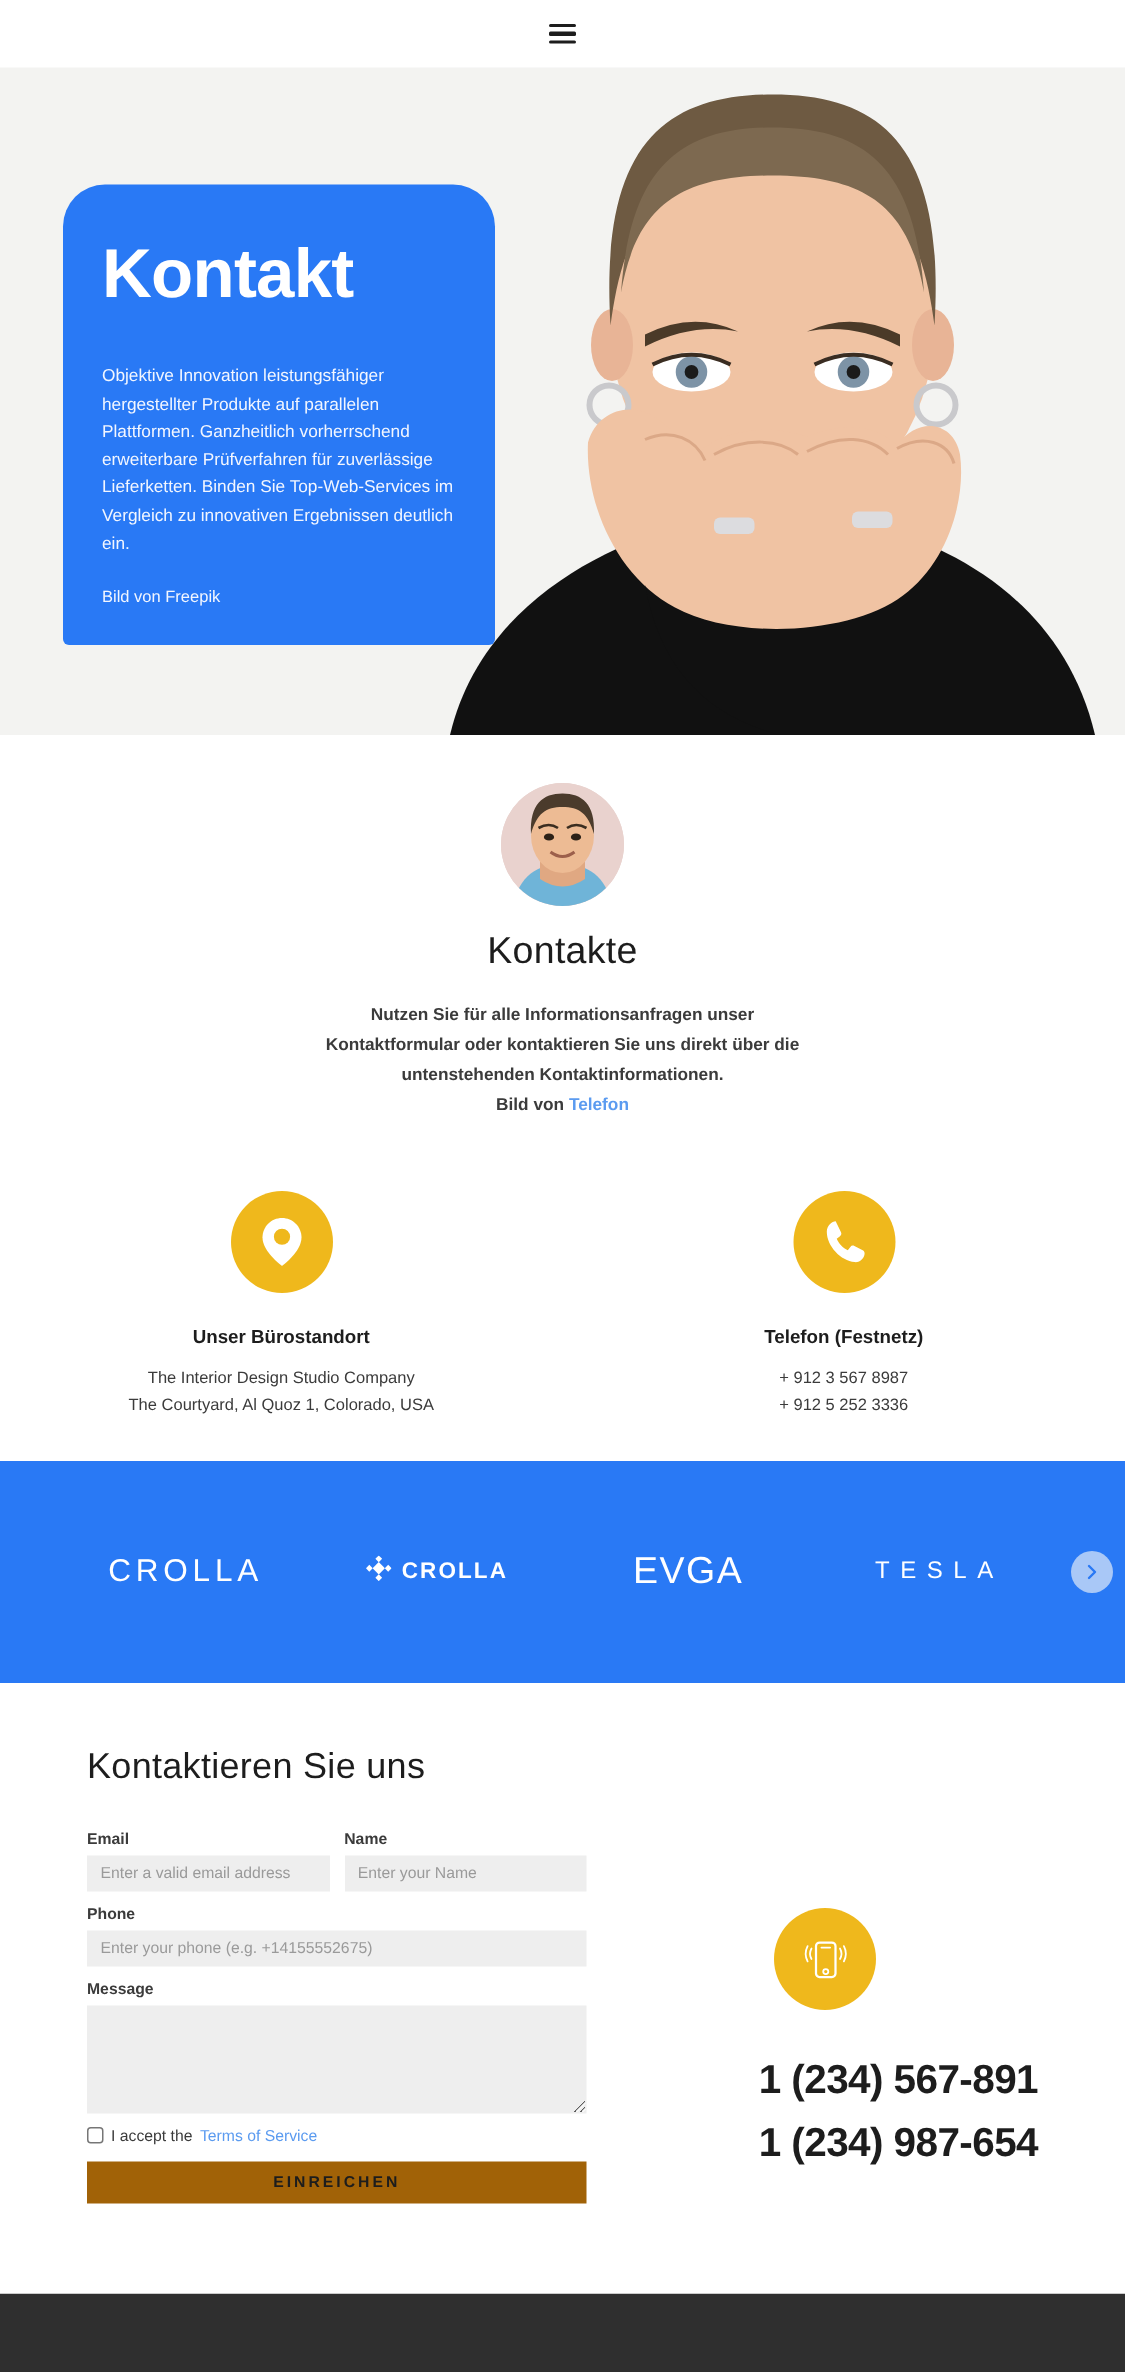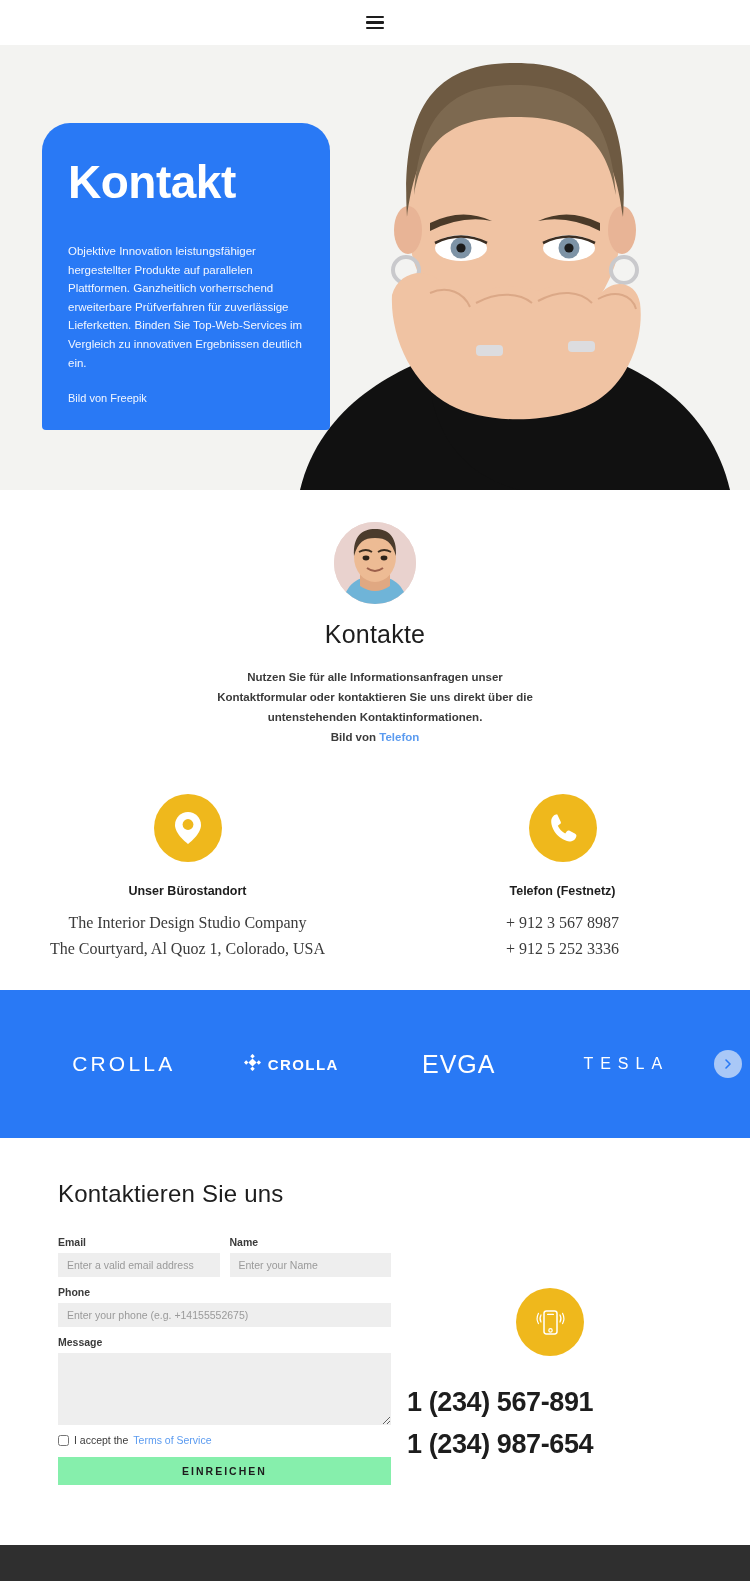--- a/index.html
+++ b/index.html
@@ -119,24 +119,23 @@
     justify-content: center;
   }
   .info-icon svg { display: block; }
   .info-title {
     font-size: 12.5px;
     font-weight: 700;
     color: #1d1d1d;
     margin-bottom: 12px;
   }
   .info-line {
-    font-size: 16px;
+    font-size: 11px;
     line-height: 1.65;
     color: #3b3b3b;
-    font-family: Liberation Serif, serif;
   }
 
   
   .logoband {
     background: #2979f5;
     height: 148px;
     display: flex;
     align-items: center;
     position: relative;
     padding: 0 40px;
@@ -239,33 +238,33 @@
     align-items: center;
     gap: 5px;
     font-size: 10.5px;
     color: #3b3b3b;
     margin: 7px 0 11px 0;
   }
   .terms input { width: 11px; height: 11px; margin: 0; cursor: pointer; }
   .submit-btn {
     width: 100%;
     height: 28px;
-    background: #86efac;
+    background: #a16207;
     border: none;
     font-family: "Liberation Sans", sans-serif;
     font-size: 10.5px;
     font-weight: 700;
     letter-spacing: 2px;
     color: #1d1d1d;
     cursor: pointer;
   }
 
   .form-right {
     flex: 1;
-    text-align: left;
+    text-align: right;
     padding-top: 52px;
   }
   .mobile-icon {
     width: 68px; height: 68px;
     border-radius: 50%;
     background: #efb81c;
     margin: 0 auto 26px auto;
     display: flex;
     align-items: center;
     justify-content: center;

